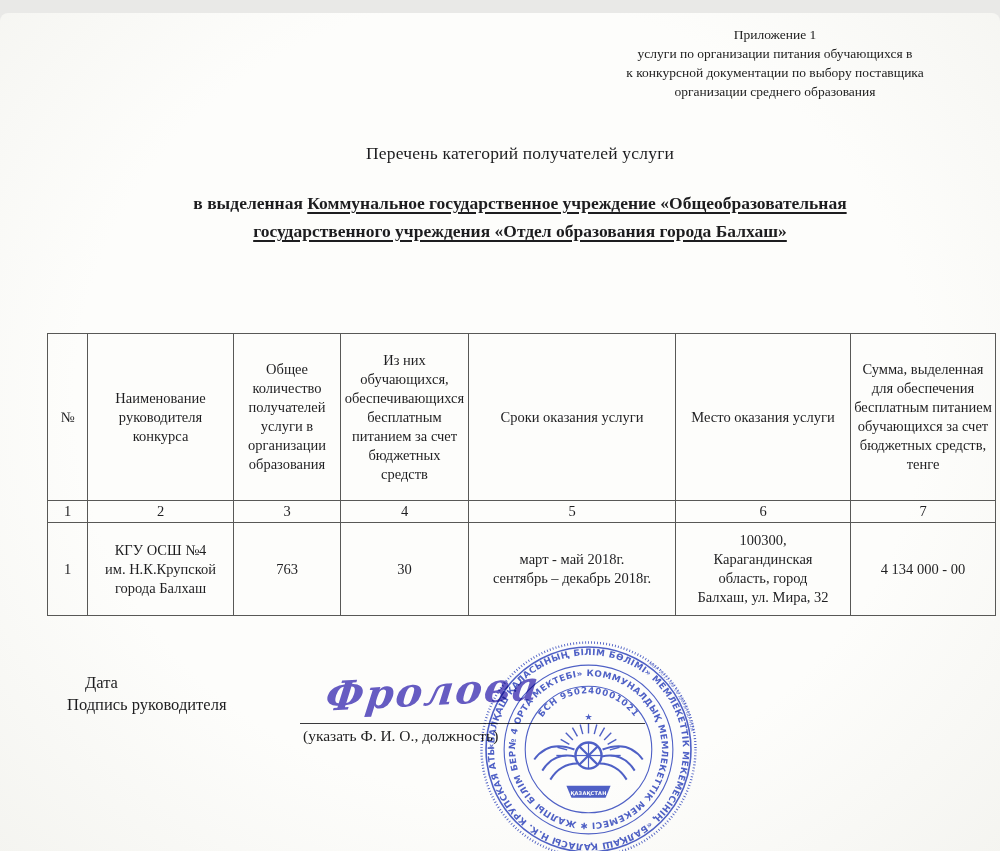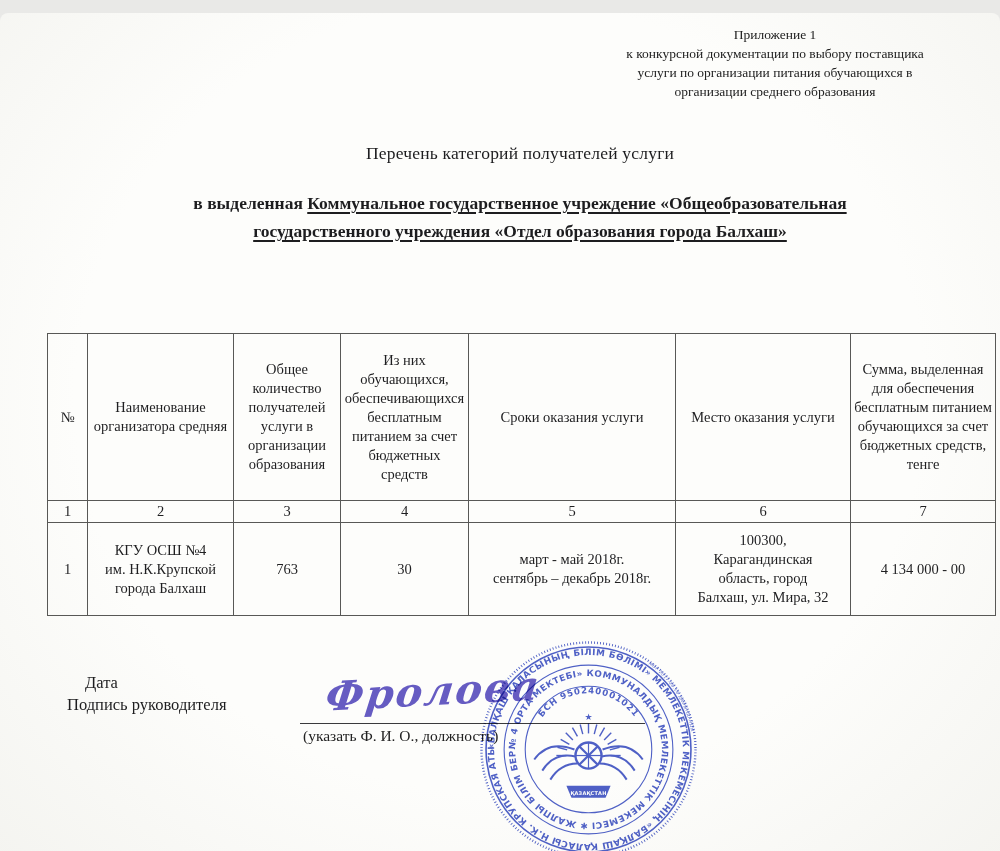--- a/index.html
+++ b/index.html
@@ -64,22 +64,22 @@
   .stamp .banner-text{font-size:5px;fill:#ffffff;font-weight:bold;letter-spacing:.2px;}
   .stamp .ln{stroke:#3c50c3;fill:none;}
 </style>
 </head>
 <body>
 
 <div class="page">
 
   <div class="appendix-note">
     <div>Приложение 1</div>
+    <div>услуги по организации питания обучающихся в</div>
     <div>к конкурсной документации по выбору поставщика</div>
-    <div>услуги по организации питания обучающихся в</div>
     <div>организации среднего образования</div>
   </div>
 
   <div class="doc-title">Перечень категорий получателей услуги</div>
 
   <div class="intro">
     <div><span>в выделенная </span><span class="u">Коммунальное государственное учреждение «Общеобразовательная</span></div>
     <div><span class="u">государственного учреждения «Отдел образования города Балхаш»</span></div>
   </div>
 
@@ -89,21 +89,21 @@
         <col style="width:146px">
         <col style="width:107px">
         <col style="width:128px">
       <col style="width:207px">
         <col style="width:175px">
         <col style="width:145px">
     </colgroup>
     <tbody>
         <tr class="header-row">
       <th>№</th>
-      <th>Наименование организатора средняя</th>
+      <th>Наименование руководителя конкурса</th>
       <th>Общее количество получателей услуги в организации образования</th>
       <th>Из них обучающихся, обеспечивающихся бесплатным питанием за счет бюджетных средств</th>
       <th>Сроки оказания услуги</th>
       <th>Место оказания услуги</th>
       <th>Сумма, выделенная для обеспечения бесплатным питанием обучающихся за счет бюджетных средств, тенге</th>
     </tr>
     <tr class="numbers-row">
       <td>1</td>
       <td>2</td>
       <td>3</td>

